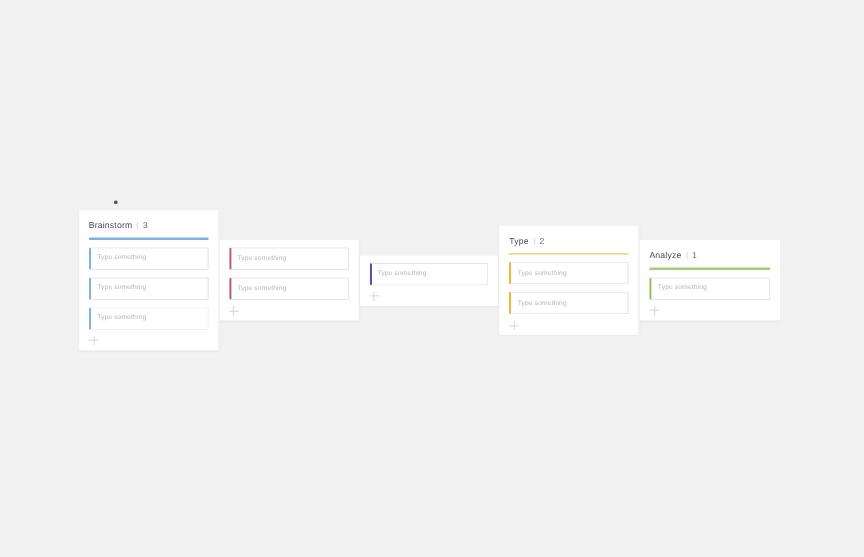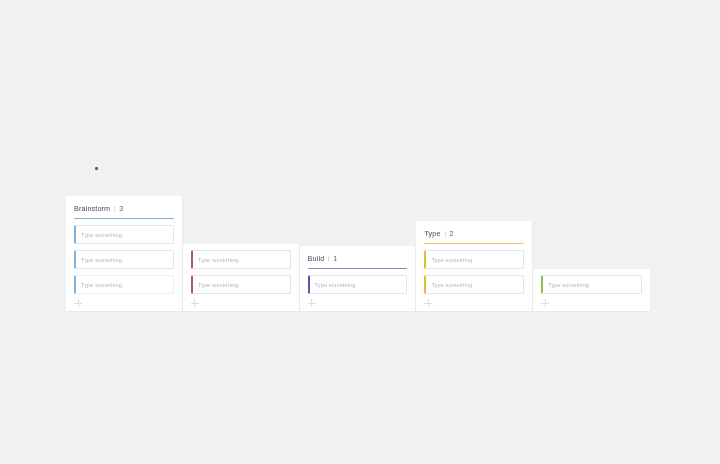--- a/index.html
+++ b/index.html
@@ -16,23 +16,22 @@
   }
 
   
   #board {
     position: absolute;
     left: 66px;
     top: 172px;
     width: 584px;
     height: 123px;
     display: flex;
-    align-items: flex-end;
+    align-items: center;
     background: transparent;
-    margin-top: 16px;
   }
 
   .column {
     flex: 0 0 116.8px;
     width: 116.8px;
     background: #ffffff;
     border-right: 1px solid #ececec;
     box-sizing: border-box;
     padding: 0;
     position: relative;
@@ -187,28 +186,20 @@
         </div>
         <div class="card" style="border-left-color: rgb(181, 83, 122);">
           <span class="card-placeholder">Type something</span>
         </div>
         <div class="add-row" style="padding: 0px; margin-top: -1px;">
           <div class="add-btn" title="+"></div>
         </div>
       </div>
     </div>
     <div class="column">
-      <div class="col-head">
-        <div class="col-title-row">
-          <span class="col-title">Build</span>
-          <span class="col-sep"></span>
-          <span class="col-count">1</span>
-        </div>
-        <div class="col-rule" style="background: rgb(138, 134, 192);"></div>
-      </div>
       <div class="col-body">
         <div class="card" style="border-left-color: rgb(90, 84, 168);">
           <span class="card-placeholder">Type something</span>
         </div>
         <div class="add-row" style="padding: 0px; margin-top: -1px;">
           <div class="add-btn" title="+"></div>
         </div>
       </div>
     </div>
     <div class="column">
@@ -226,20 +217,28 @@
         </div>
         <div class="card" style="border-left-color: rgb(232, 185, 60);">
           <span class="card-placeholder">Type something</span>
         </div>
         <div class="add-row" style="padding: 0px; margin-top: -1px;">
           <div class="add-btn" title="+"></div>
         </div>
       </div>
     </div>
     <div class="column">
+      <div class="col-head">
+        <div class="col-title-row">
+          <span class="col-title">Analyze</span>
+          <span class="col-sep"></span>
+          <span class="col-count">1</span>
+        </div>
+        <div class="col-rule" style="background: rgb(163, 206, 116);"></div>
+      </div>
       <div class="col-body">
         <div class="card" style="border-left-color: rgb(140, 193, 82);">
           <span class="card-placeholder">Type something</span>
         </div>
         <div class="add-row" style="padding: 0px; margin-top: -1px;">
           <div class="add-btn" title="+"></div>
         </div>
       </div>
     </div>
   </div>

